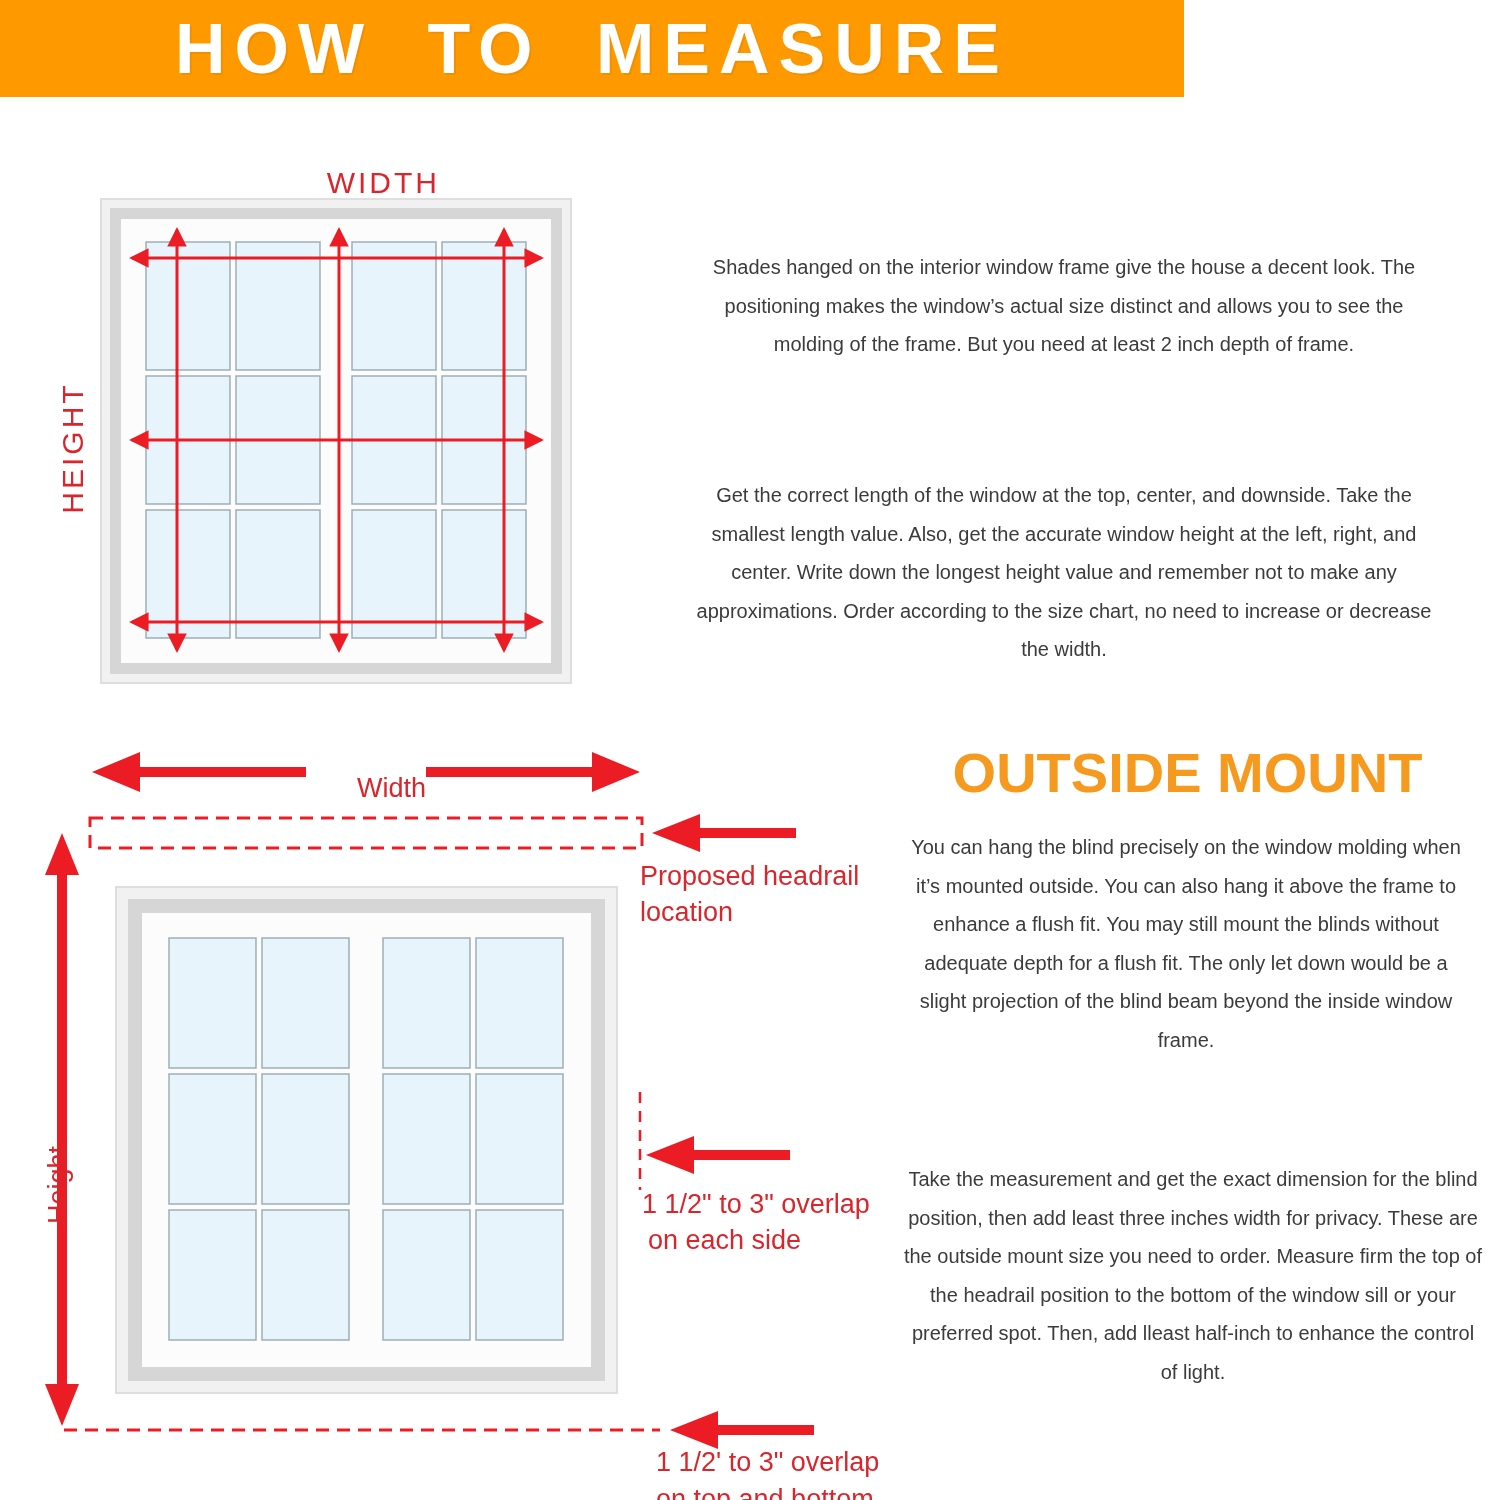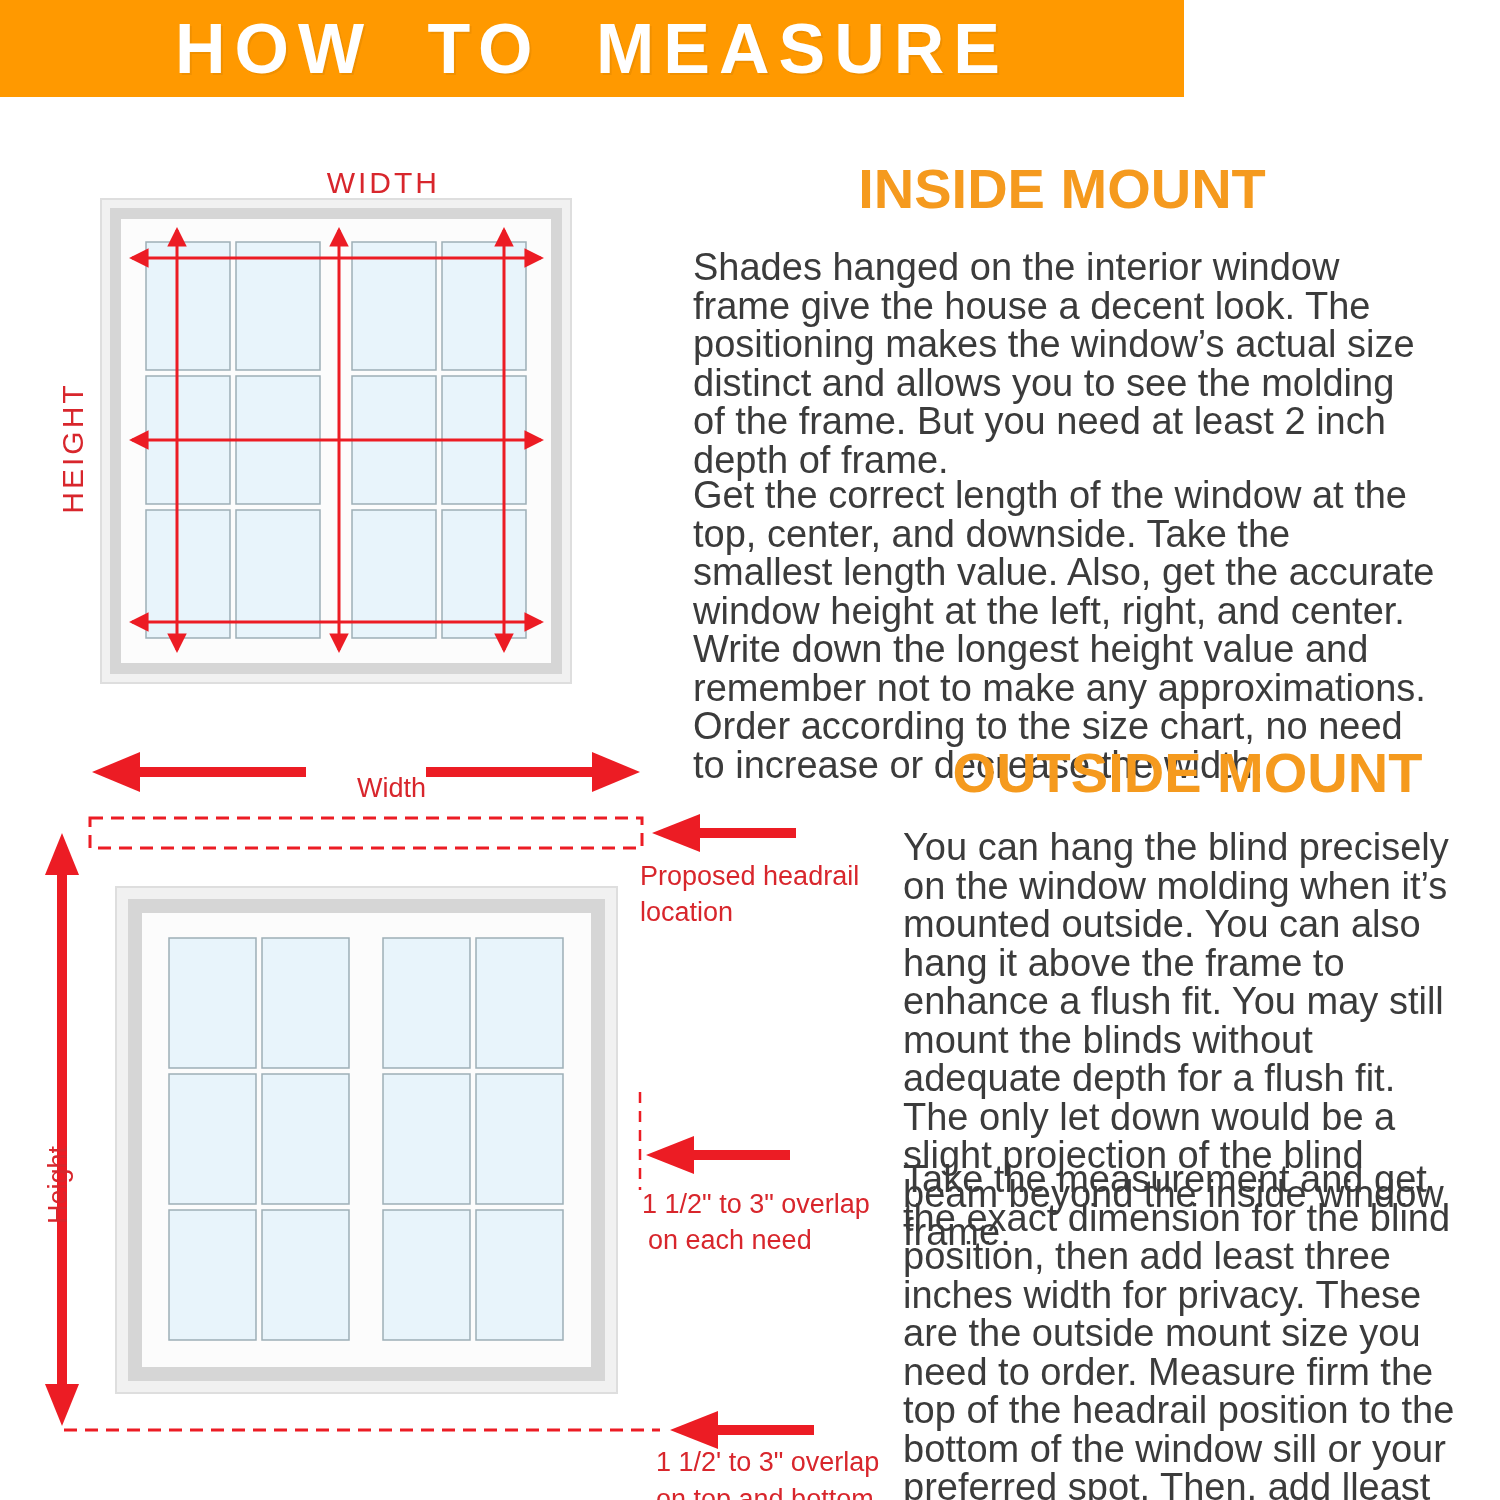--- a/index.html
+++ b/index.html
@@ -18,21 +18,21 @@
   }
   .abs{position:absolute;}
   .red-label{color:var(--label-red);font-size:27px;line-height:36px;}
   .red-label.caps{font-size:30px;letter-spacing:3px;}
   .rot{transform:rotate(-90deg);transform-origin:center center;text-align:center;}
   .center{text-align:right;margin-top:15px;}
   .section-heading{
     color:var(--heading-orange);font-size:56px;font-weight:bold;text-align:center;white-space:nowrap;
   }
   .body-par{
-    color:var(--body-text);font-size:38px;line-height:38.5px;text-align:left;
+    color:var(--body-text);font-size:20px;line-height:38.5px;text-align:center;
   }
   svg{display:block;}
   .win-outer{fill:#f1f1f1;stroke:#dedede;stroke-width:2;}
   .win-mid{fill:#d6d6d6;}
   .win-inner{fill:#fcfcfc;}
   .pane{fill:#e8f4fb;stroke:#9daeb6;stroke-width:1.5;}
   .arrow-thin{stroke:var(--arrow-red);stroke-width:3;fill:none;}
   .arrow-thick{fill:var(--arrow-red);}
   .dashed{stroke:var(--arrow-red);fill:none;}
   .overlay{pointer-events:none;}
@@ -146,29 +146,28 @@
   <div class="abs red-label center" style="left:306px;top:755px;width:120px;">Width</div>
   <div class="abs red-label rot" style="left:-5px;top:1170px;width:120px;height:30px;">Height</div>
 
   <div class="abs red-label" style="left:640px;top:858px;width:250px;">
     <span>Proposed headrail</span><br>
     <span>location</span>
   </div>
 
   <div class="abs red-label" style="left:642px;top:1186px;width:260px;">
     <span>1 1/2" to 3" overlap</span><br>
-    <span style="padding-left:6px;">on each need</span>
+    <span style="padding-left:6px;">on each side</span>
   </div>
 
   <div class="abs red-label" style="left:656px;top:1444px;width:260px;line-height:37px;">
     <span>1 1/2' to 3" overlap</span><br>
     <span>on top and bottom</span>
   </div>
 
-  <div class="abs section-heading" style="left:692px;top:156px;width:740px;">INSIDE MOUNT</div>
   <div class="abs body-par" style="left:693px;top:248px;width:742px;">Shades hanged on the interior window frame give the house a decent look. The positioning makes the window’s actual size distinct and allows you to see the molding of the frame. But you need at least 2 inch depth of frame.</div>
   <div class="abs body-par" style="left:693px;top:476px;width:742px;">Get the correct length of the window at the top, center, and downside. Take the smallest length value. Also, get the accurate window height at the left, right, and center. Write down the longest height value and remember not to make any approximations. Order according to the size chart, no need to increase or decrease the width.</div>
 
   <div class="abs body-par" style="left:903px;top:828px;width:566px;">You can hang the blind precisely on the window molding when it’s mounted outside. You can also hang it above the frame to enhance a flush fit. You may still mount the blinds without adequate depth for a flush fit. The only let down would be a slight projection of the blind beam beyond the inside window frame.</div>
   <div class="abs section-heading" style="left:900px;top:740px;width:575px;">OUTSIDE MOUNT</div>
   <div class="abs body-par" style="left:903px;top:1160px;width:580px;">Take the measurement and get the exact dimension for the blind position, then add least three inches width for privacy. These are the outside mount size you need to order. Measure firm the top of the headrail position to the bottom of the window sill or your preferred spot. Then, add lleast half-inch to enhance the control of light.</div>
 
 </div>
 
 </body></html>

